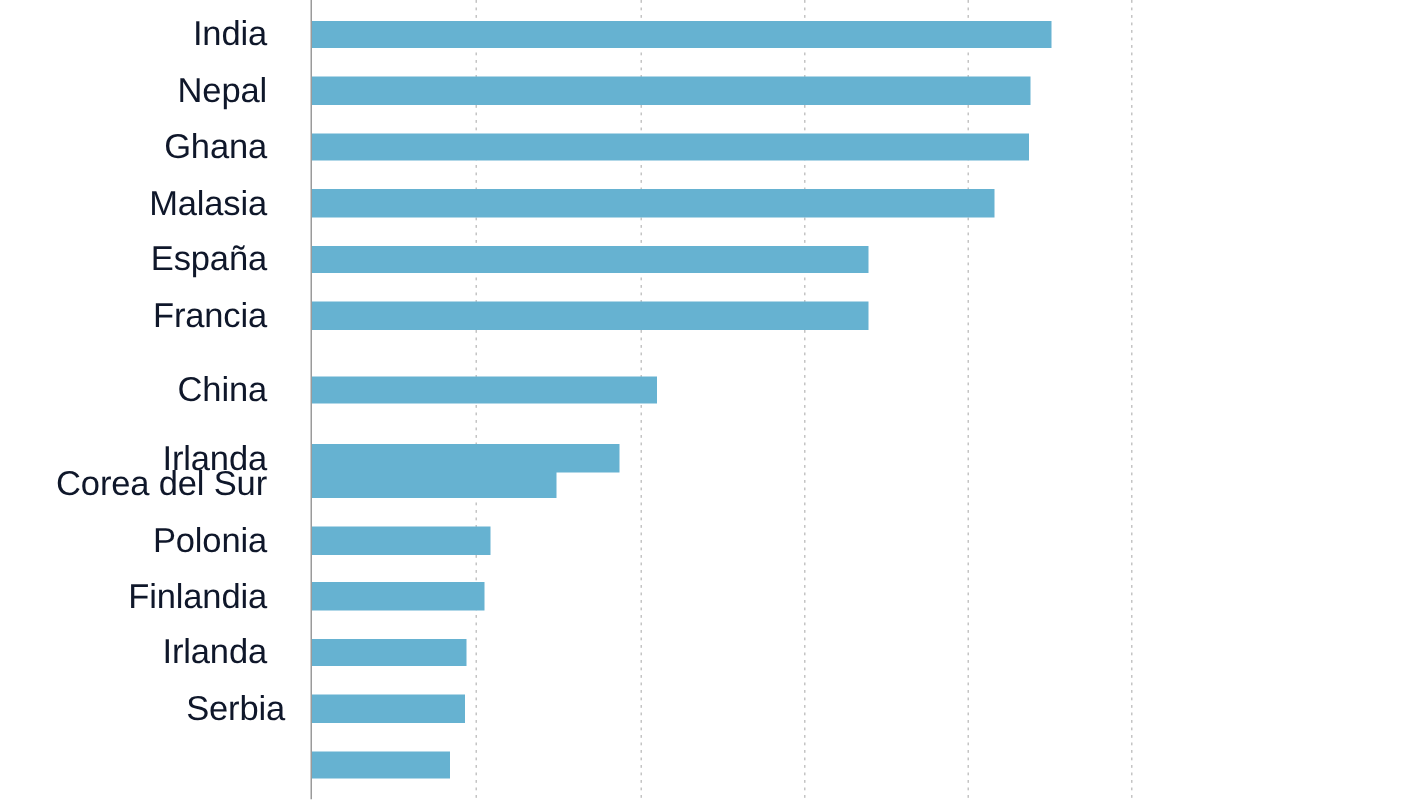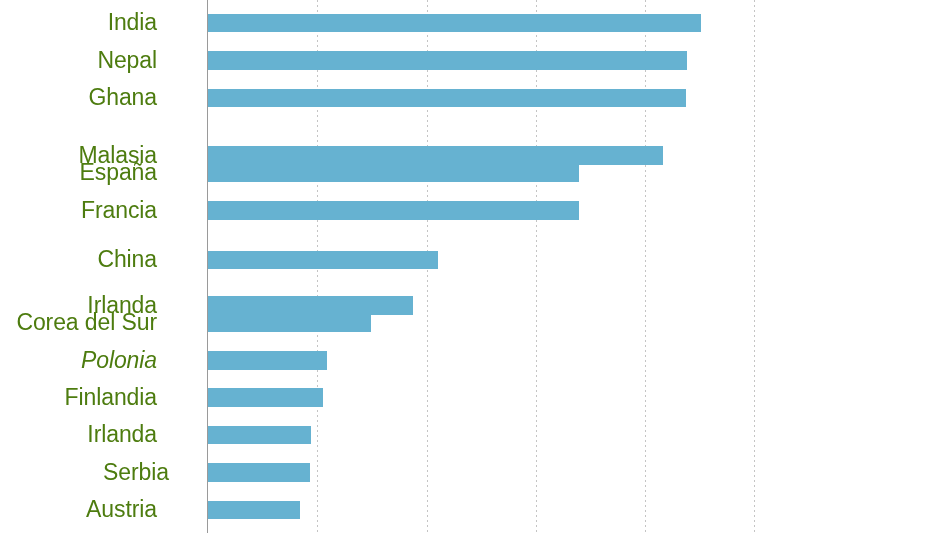--- a/index.html
+++ b/index.html
@@ -55,28 +55,28 @@
     height: 533px;
   }
   .row {
     position: absolute;
     left: 0;
     width: 950px;
     height: 37.45px;
   }
   .row-label {
     position: absolute;
-    right: 793px; 
+    right: 772px; 
     top: 0;
     height: 37.45px;
     line-height: 37.45px;
     text-align: center;
     white-space: nowrap;
     font-size: 23px;
-    color: #4d7c0f;
+    color: #0f172a;
     letter-spacing: -0.1px;
   }
   .bar {
     position: absolute;
     left: 208px;
     top: 9.5px;
     height: 18.5px;
     background: #66b2d1;
   }
 </style>
@@ -103,21 +103,21 @@
         <div class="bar" style="width: 493px; background: rgb(102, 178, 209);"></div>
       </div>
       <div class="row" style="top: 41.9px;">
         <div class="row-label">Nepal</div>
         <div class="bar" style="width: 479px; background: rgb(102, 178, 209);"></div>
       </div>
       <div class="row" style="top: 79.35px;">
         <div class="row-label">Ghana</div>
         <div class="bar" style="width: 478px; background: rgb(102, 178, 209);"></div>
       </div>
-      <div class="row" style="top: 116.8px; margin-top: 20px;">
+      <div class="row" style="top: 116.8px;">
         <div class="row-label">Malasia</div>
         <div class="bar" style="width: 455px; background: rgb(102, 178, 209);"></div>
       </div>
       <div class="row" style="top: 154.25px;">
         <div class="row-label">España</div>
         <div class="bar" style="width: 371px; background: rgb(102, 178, 209);"></div>
       </div>
       <div class="row" style="top: 191.7px;">
         <div class="row-label">Francia</div>
         <div class="bar" style="width: 371px; background: rgb(102, 178, 209);"></div>
@@ -127,35 +127,34 @@
         <div class="bar" style="width: 230px; background: rgb(102, 178, 209);"></div>
       </div>
       <div class="row" style="top: 266.6px; margin-top: 20px;">
         <div class="row-label">Irlanda</div>
         <div class="bar" style="width: 205px; background: rgb(102, 178, 209);"></div>
       </div>
       <div class="row" style="top: 304.05px;">
         <div class="row-label">Corea del Sur</div>
         <div class="bar" style="width: 163px; background: rgb(102, 178, 209);"></div>
       </div>
-      <div class="row" style="top: 341.5px; font-style: italic;">
+      <div class="row" style="top: 341.5px;">
         <div class="row-label">Polonia</div>
         <div class="bar" style="width: 119px; background: rgb(102, 178, 209);"></div>
       </div>
       <div class="row" style="top: 378.95px;">
         <div class="row-label">Finlandia</div>
         <div class="bar" style="width: 115px; background: rgb(102, 178, 209);"></div>
       </div>
       <div class="row" style="top: 416.4px;">
         <div class="row-label">Irlanda</div>
         <div class="bar" style="width: 103px; background: rgb(102, 178, 209);"></div>
       </div>
       <div class="row" style="top: 453.85px; padding-left: 12px;">
         <div class="row-label">Serbia</div>
         <div class="bar" style="width: 102px; background: rgb(102, 178, 209);"></div>
       </div>
       <div class="row" style="top: 491.3px;">
-        <div class="row-label">Austria</div>
         <div class="bar" style="width: 92px; background: rgb(102, 178, 209);"></div>
       </div>
     </div>
 
 </div>
 
 </body></html>

